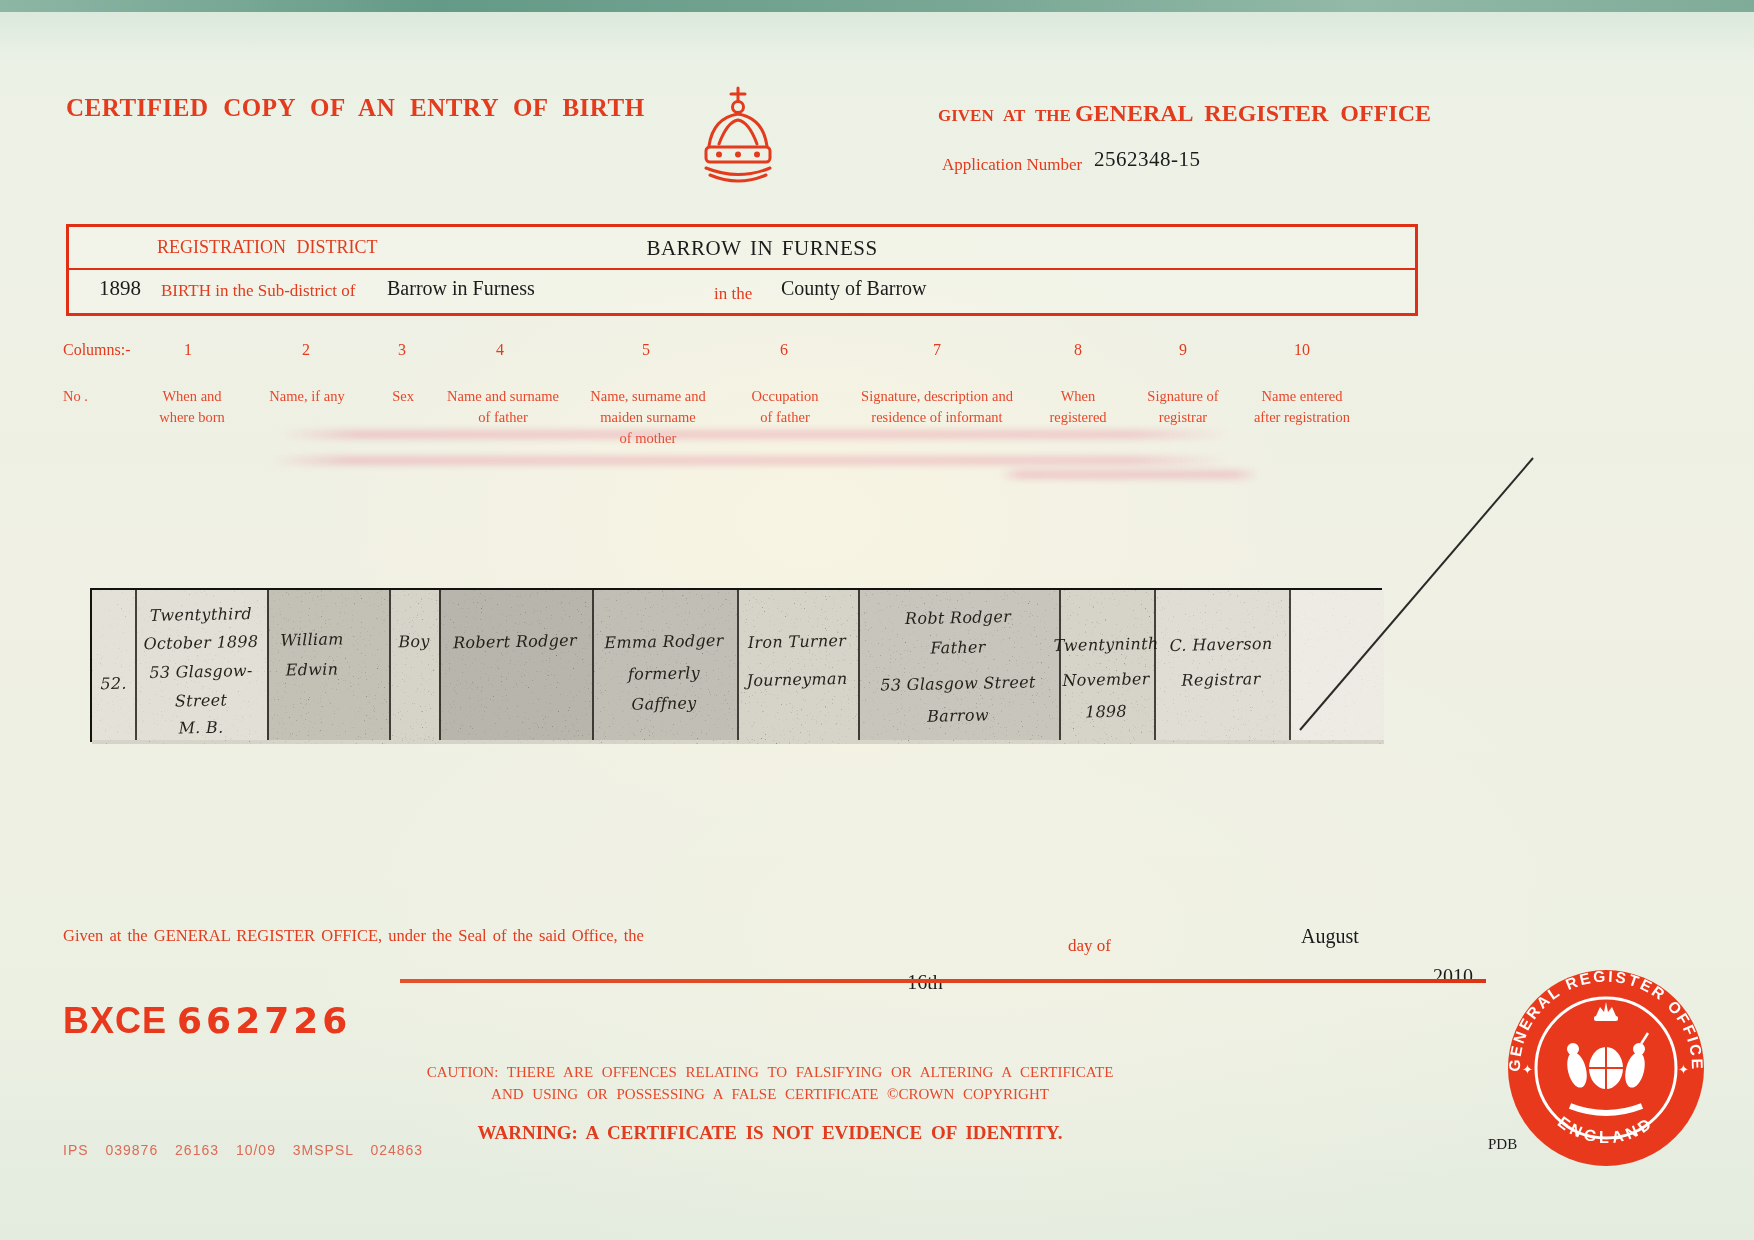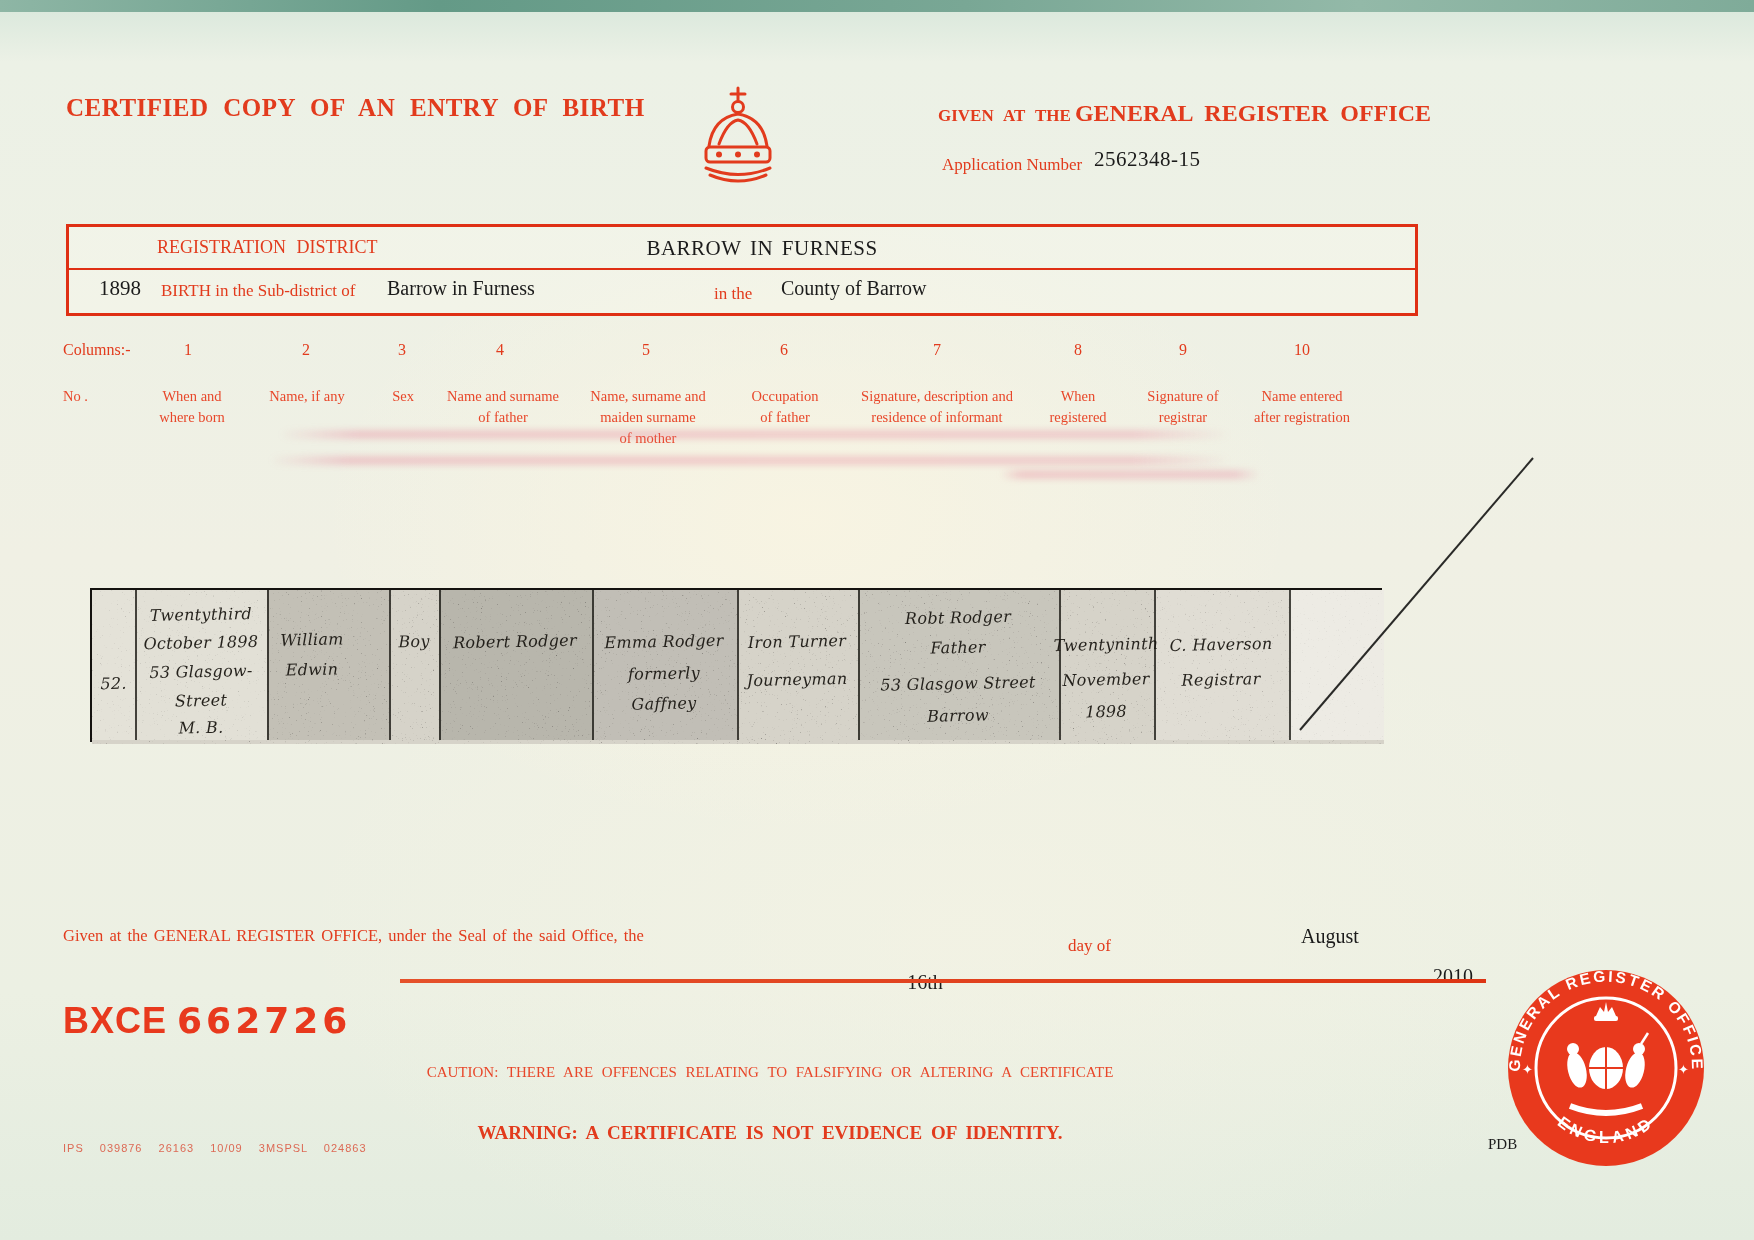--- a/index.html
+++ b/index.html
@@ -36,21 +36,21 @@
   .hw{position:absolute;font-family:"DejaVu Serif",serif;font-style:italic;font-size:16px;color:#17140f;
       text-align:center;transform:rotate(-1.2deg);letter-spacing:.3px;opacity:.93;white-space:nowrap;}
   .cert-line{font-size:16.5px;word-spacing:2px;}
   .issue-val{font-size:20px;text-align:center;}
   .red-underline{left:400px;top:979px;width:1086px;height:4px;background:linear-gradient(90deg,#e5512a,#dd3413);}
   .ref{font-family:"Liberation Sans",sans-serif;color:#e8391d;font-size:36px;white-space:nowrap;}
   .ref .series{font-weight:bold;letter-spacing:1px;}
   .ref .num{font-weight:600;letter-spacing:4px;margin-left:10px;font-family:"DejaVu Sans",sans-serif;}
   .caution{width:900px;text-align:center;color:#e8472a;font-size:15px;line-height:1.45;word-spacing:5px;}
   .warning{width:900px;text-align:center;color:#e23b1d;font-size:19px;font-weight:bold;word-spacing:4px;margin-top:16px;}
-  .print-code{font-family:"Liberation Sans",sans-serif;font-size:11px;color:rgba(219,82,60,0.85);letter-spacing:1px;word-spacing:12px;}
+  .print-code{font-family:"Liberation Sans",sans-serif;font-size:14px;color:rgba(219,82,60,0.85);letter-spacing:1px;word-spacing:12px;}
   .pdb{font-size:15px;color:#1b1b1b;}
 </style>
 </head>
 <body>
 
 <div class="page">
   <div class="top-strip"></div>
 
   <div class="abs red main-title" style="left:66px;top:94px;">CERTIFIED COPY OF AN ENTRY OF BIRTH</div>
 
@@ -196,20 +196,21 @@
   <div class="abs red" style="left:1068px;top:936px;font-size:17px;">day of</div>
   <div class="abs blk issue-val" style="left:1270px;top:925px;width:120px;">August</div>
   <div class="abs blk issue-val" style="left:1408px;top:925px;width:90px;margin-top:40px;">2010</div>
   <div class="abs red-underline"></div>
 
   <div class="abs ref" style="left:63px;top:1000px;">
     <span class="series">BXCE</span><span class="num">662726</span>
   </div>
 
   <div class="abs caution" style="left:320px;top:1062px;">CAUTION: THERE ARE OFFENCES RELATING TO FALSIFYING OR ALTERING A CERTIFICATE</div>
+  <div class="abs caution" style="left:320px;top:1084px;">AND USING OR POSSESSING A FALSE CERTIFICATE ©CROWN COPYRIGHT</div>
   <div class="abs warning" style="left:320px;top:1106px;">WARNING: A CERTIFICATE IS NOT EVIDENCE OF IDENTITY.</div>
 
   <div class="abs print-code" style="left:63px;top:1142px;">IPS   039876   26163   10/09   3MSPSL   024863</div>
   <div class="abs pdb" style="left:1488px;top:1136px;">PDB</div>
 
   <svg class="abs" style="left:1502px;top:964px;" width="208" height="208" viewBox="0 0 208 208">
     <circle cx="104" cy="104" r="98" fill="#e8391d"></circle>
     <circle cx="104" cy="104" r="70" fill="none" stroke="#ffffff" stroke-width="3"></circle>
     <defs>
       <path id="sealTop" d="M 26 140 A 86 86 0 1 1 182 140"></path>

